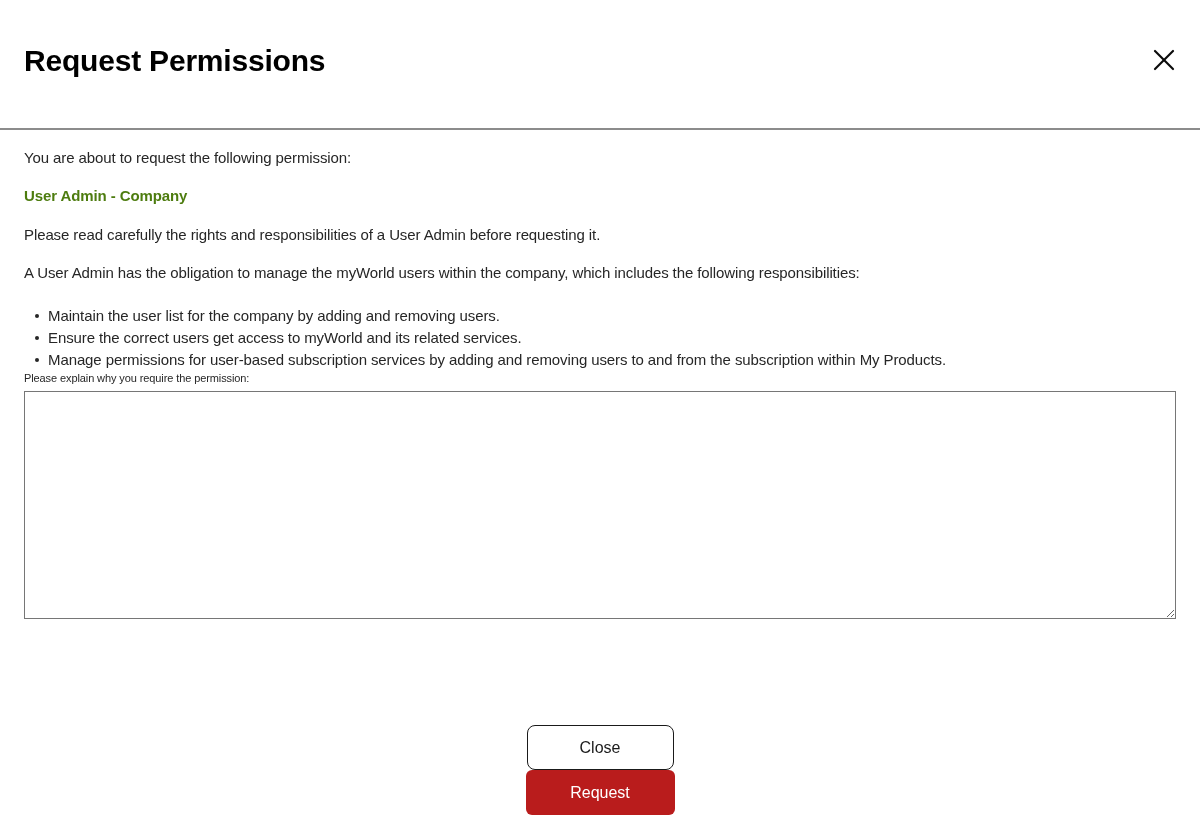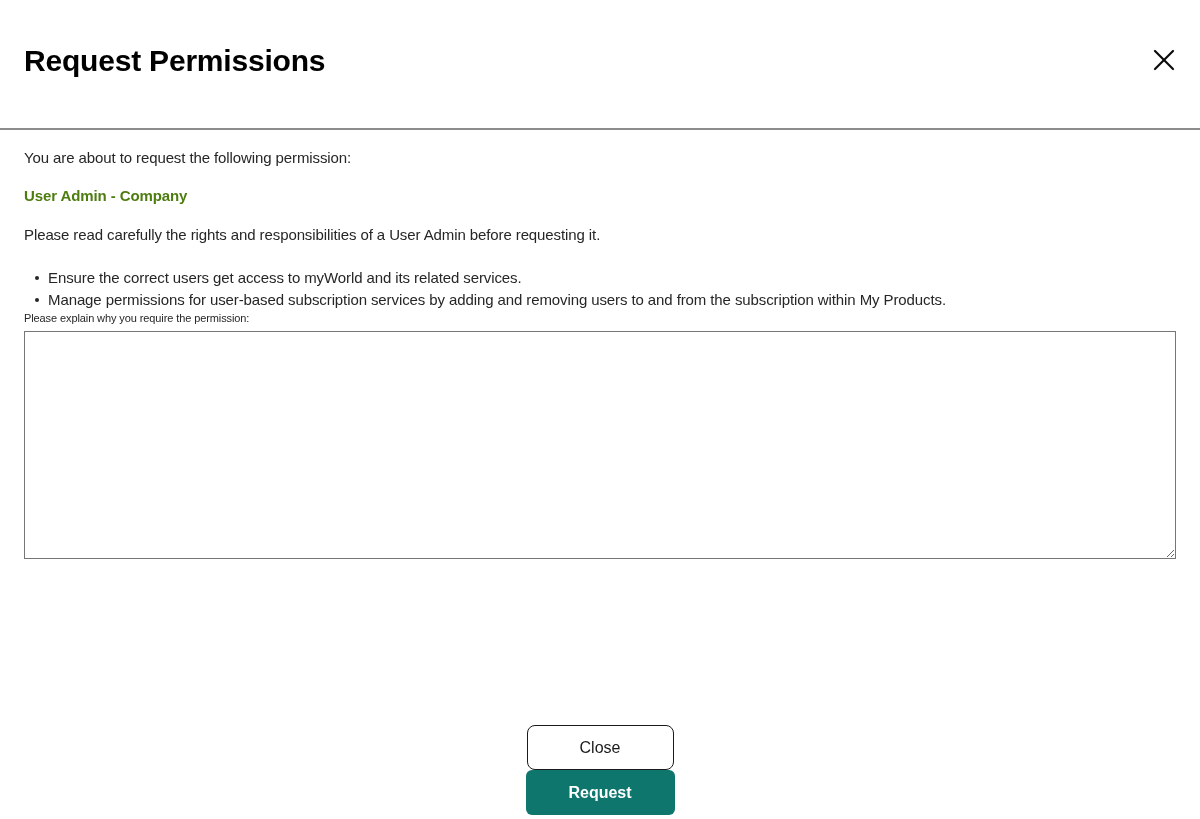--- a/index.html
+++ b/index.html
@@ -104,25 +104,24 @@
   }
   .btn-outline {
     width: 147px;
     background: #ffffff;
     color: #1a1a1a;
     border: 1.5px solid #1a1a1a;
     border-radius: 8px;
   }
   .btn-filled {
     width: 149px;
-    background: #0f766e;
+    background: #b91c1c;
     color: #ffffff;
     border: none;
     border-radius: 6px;
-    font-weight: bold;
   }
 </style>
 </head>
 <body>
 
 <div class="dialog">
 
   <div class="dialog-header">
     <h1 class="dialog-title">Request Permissions</h1>
     <button class="close-btn" aria-label="Close dialog">
@@ -132,22 +131,24 @@
           <line x1="21" y1="3" x2="3" y2="21" stroke="#0a0a0a" stroke-width="2.2" stroke-linecap="round"></line>
         </svg>
       </span>
     </button>
   </div>
 
   <div class="dialog-body">
     <p class="para intro">You are about to request the following permission:</p>
     <p class="para perm-name">User Admin - Company</p>
     <p class="para read">Please read carefully the rights and responsibilities of a User Admin before requesting it.</p>
+    <p class="para obligation">A User Admin has the obligation to manage the myWorld users within the company, which includes the following responsibilities:</p>
 
     <ul class="resp-list">
+      <li>Maintain the user list for the company by adding and removing users.</li>
       <li>Ensure the correct users get access to myWorld and its related services.</li>
       <li>Manage permissions for user-based subscription services by adding and removing users to and from the subscription within My Products.</li>
     </ul>
 
     <p class="para reason-label">Please explain why you require the permission:</p>
     <textarea class="reason-textarea" aria-label="Reason for permission request" style=""></textarea>
   </div>
 
   <div class="dialog-footer">
     <button class="btn btn-outline">Close</button>

